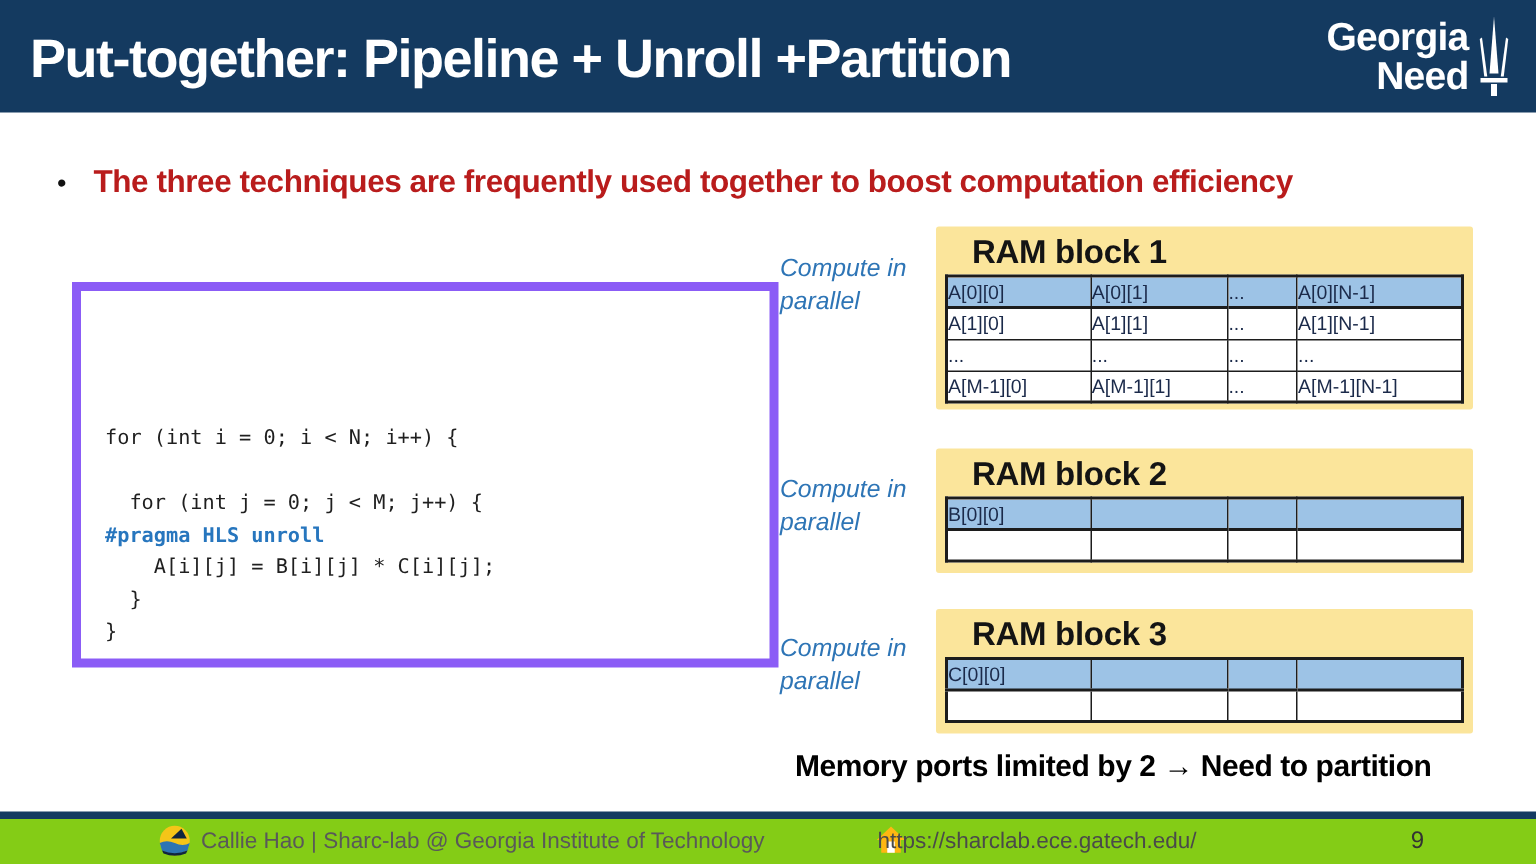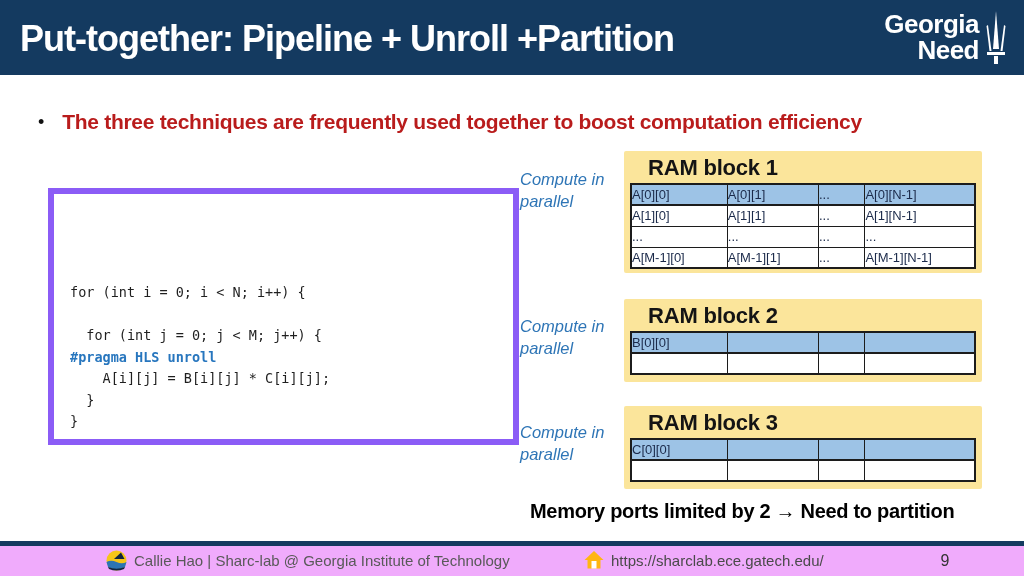--- a/index.html
+++ b/index.html
@@ -88,23 +88,23 @@
 
   
   .note {
     position: absolute; left: 530px; top: 500px; width: 480px;
     font-size: 20px; font-weight: 700; color: #000000; letter-spacing: -0.3px;
     white-space: nowrap;
   }
 
   
   .footer-bar { position: absolute; left: 0; top: 541px; width: 1024px; height: 5px; background: #143a60; }
-  .footer { position: absolute; left: 0; top: 546px; width: 1024px; height: 30px; background: #f0abfc; }
+  .footer { position: absolute; left: 0; top: 546px; width: 1024px; height: 30px; background: #84cc16; }
   .footer-author { position: absolute; left: 134px; top: 0; line-height: 29px; font-size: 15px; color: #595959; font-weight: 500; }
-  .footer-url { position: absolute; left: 611px; top: 0; line-height: 29px; font-size: 15px; color: #4a4a4a; }
+  .footer-url { position: absolute; left: 585px; top: 0; line-height: 29px; font-size: 15px; color: #4a4a4a; }
   .footer-page { position: absolute; left: 930px; top: 0; width: 30px; text-align: center; line-height: 29px; font-size: 16px; color: #333; }
   .sharc-icon { position: absolute; left: 106px; top: 4px; }
   .home-icon { position: absolute; left: 584px; top: 4px; }
 </style>
 </head>
 <body>
 
 <div class="slide">
 
   <div class="header">

